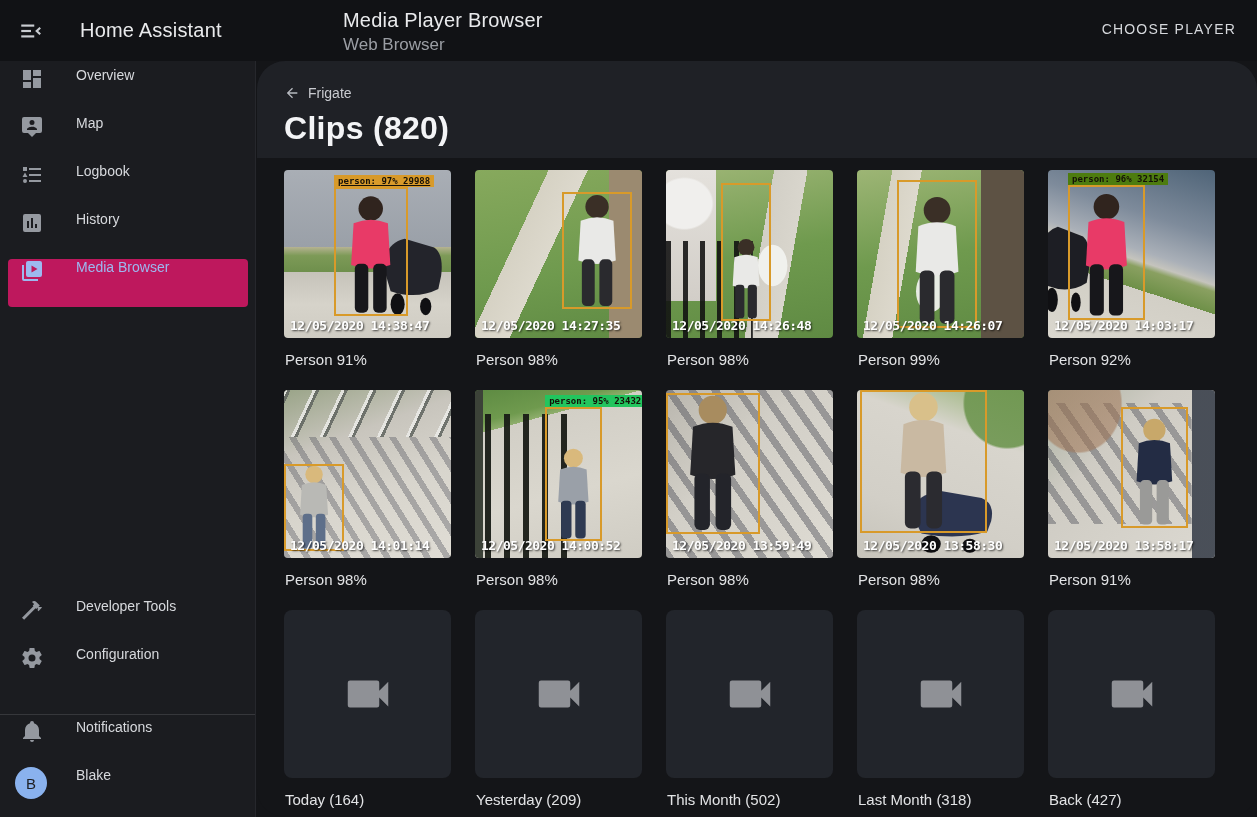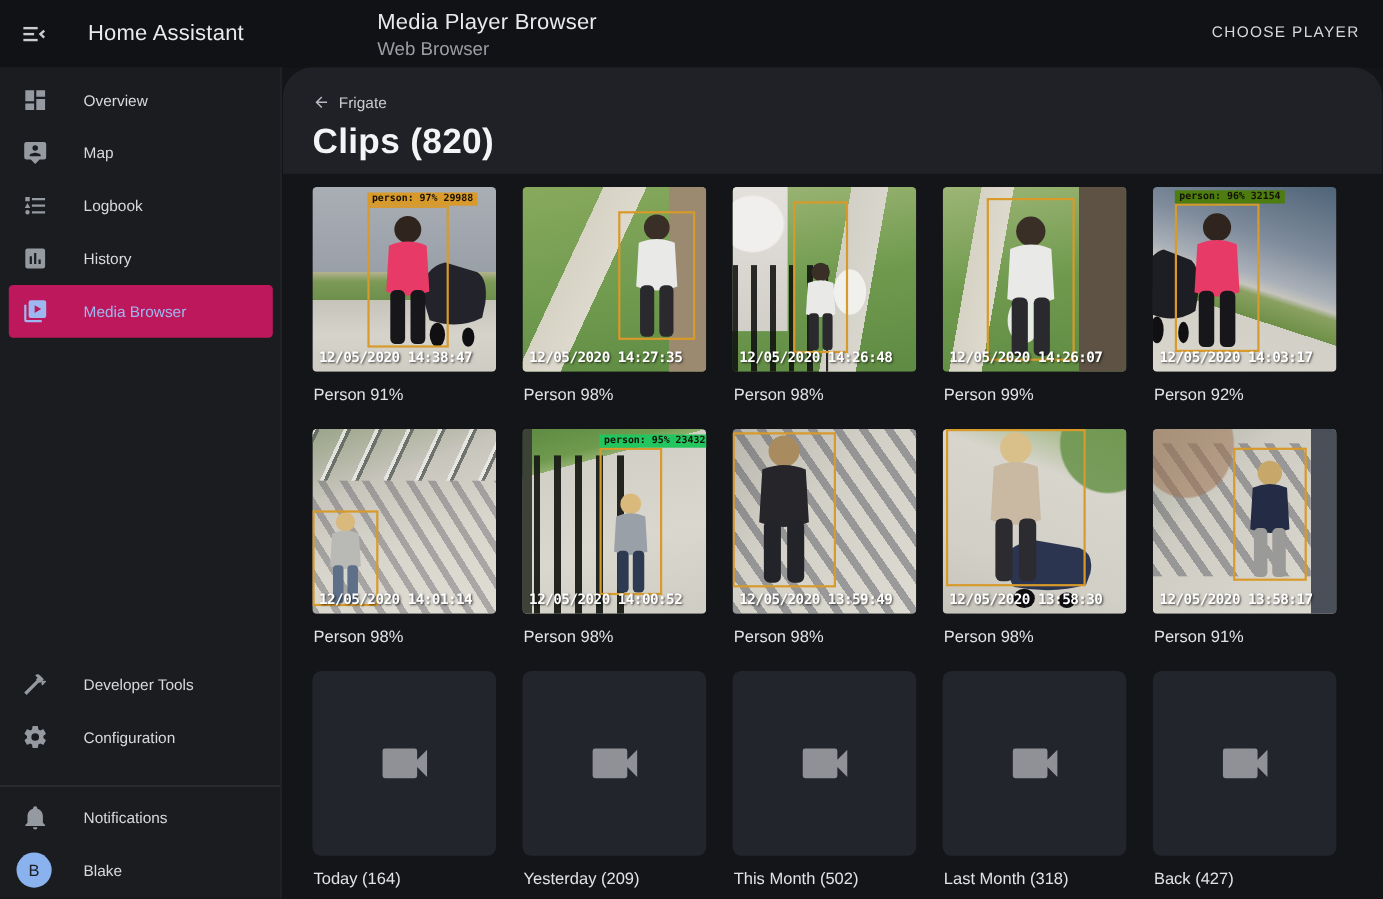--- a/index.html
+++ b/index.html
@@ -10,21 +10,21 @@
   .appbar { position:absolute; top:0; left:0; width:1257px; height:61px; background:#111215; z-index:10; }
   .menu-btn { position:absolute; left:18px; top:18px; width:26px; height:26px; color:#c9ccd1; cursor:pointer; }
   .ha-title { position:absolute; left:80px; top:0; line-height:61px; font-size:20px; color:#e9eaec; letter-spacing:.2px; }
   .mb-titles { position:absolute; left:343px; top:9px; }
   .mb-title { font-size:20px; color:#e9eaec; letter-spacing:.2px; }
   .mb-sub { font-size:17px; color:#9b9ea4; margin-top:3px; }
   .choose-player { position:absolute; right:21px; top:21px; font-size:14px; font-weight:500; letter-spacing:1.2px; color:#d6d8dc; cursor:pointer; }
 
   
   .sidebar { position:absolute; top:61px; left:0; width:256px; height:756px; background:#1b1c20; border-right:1px solid #26272c; z-index:5; }
-  .nav-item { position:absolute; left:0; width:256px; height:48px; display:flex; align-items:center; cursor:pointer; color:#d7d9dd; font-size:14px; }
+  .nav-item { position:absolute; left:0; width:256px; height:48px; display:flex; align-items:flex-start; cursor:pointer; color:#d7d9dd; font-size:14px; }
   .nav-item .nicon { width:24px; height:24px; margin-left:20px; margin-right:32px; color:#9599a0; flex:none; }
   .nav-item.selected { left:8px; width:240px; border-radius:4px; background:#be185d; color:#9db8f0; }
   .nav-item.selected .nicon { color:#9db8f0; margin-left:12px; }
   .nicon svg { width:24px; height:24px; fill:currentColor; display:block; }
   .side-divider { position:absolute; left:0; width:255px; height:1px; background:rgba(255,255,255,.12); top:653px; }
   .avatar { width:32px; height:32px; border-radius:50%; background:#8ab2ee; color:#1d1e22; font-size:15px; font-weight:500; display:flex; align-items:center; justify-content:center; margin-left:15px; margin-right:29px; flex:none; }
 
   
   .main { position:absolute; top:61px; left:257px; width:1000px; height:756px; background:#141518; overflow:hidden;border-radius:28px; }
   .main-header { position:absolute; top:0; left:0; width:1000px; height:97px; background:#1f2126; padding:24px 0 0 27px; }
@@ -177,21 +177,21 @@
             </svg></div>
       <div class="person" style="left: 30%; top: 10%; width: 44%; height: 77%;">
             <svg viewBox="0 0 60 100" preserveAspectRatio="xMidYMax meet" width="100%" height="100%">
               <circle cx="30" cy="12" r="10" fill="#30241e"></circle>
               <path d="M16 24 Q30 18 44 24 L46 58 Q30 64 14 58 Z" fill="#e83a67"></path>
               <rect x="17" y="57" width="11" height="40" rx="4" fill="#17171b"></rect>
               <rect x="32" y="57" width="11" height="40" rx="4" fill="#17171b"></rect>
             </svg>
           </div>
       <div class="bbox" style="left: 30%; top: 10%; width: 44%; height: 77%; border-color: rgb(216, 154, 42);"></div>
-      <div class="bbox-label" style="left: 30%; top: 10%; background: rgb(216, 154, 42);">person: 97% 29988</div>
+      <div class="bbox-label" style="left: 30%; top: 10%; background: rgb(216, 154, 42); text-decoration: underline;">person: 97% 29988</div>
       <div class="ts">12/05/2020 14:38:47</div>
     </div>
     <div class="caption">Person 91%</div>
   </div>
 
   <div class="card">
     <div class="thumb">
       <div class="scene sc-yard"></div>
 
       <div class="person" style="left: 52%; top: 13%; width: 42%; height: 70%;">

